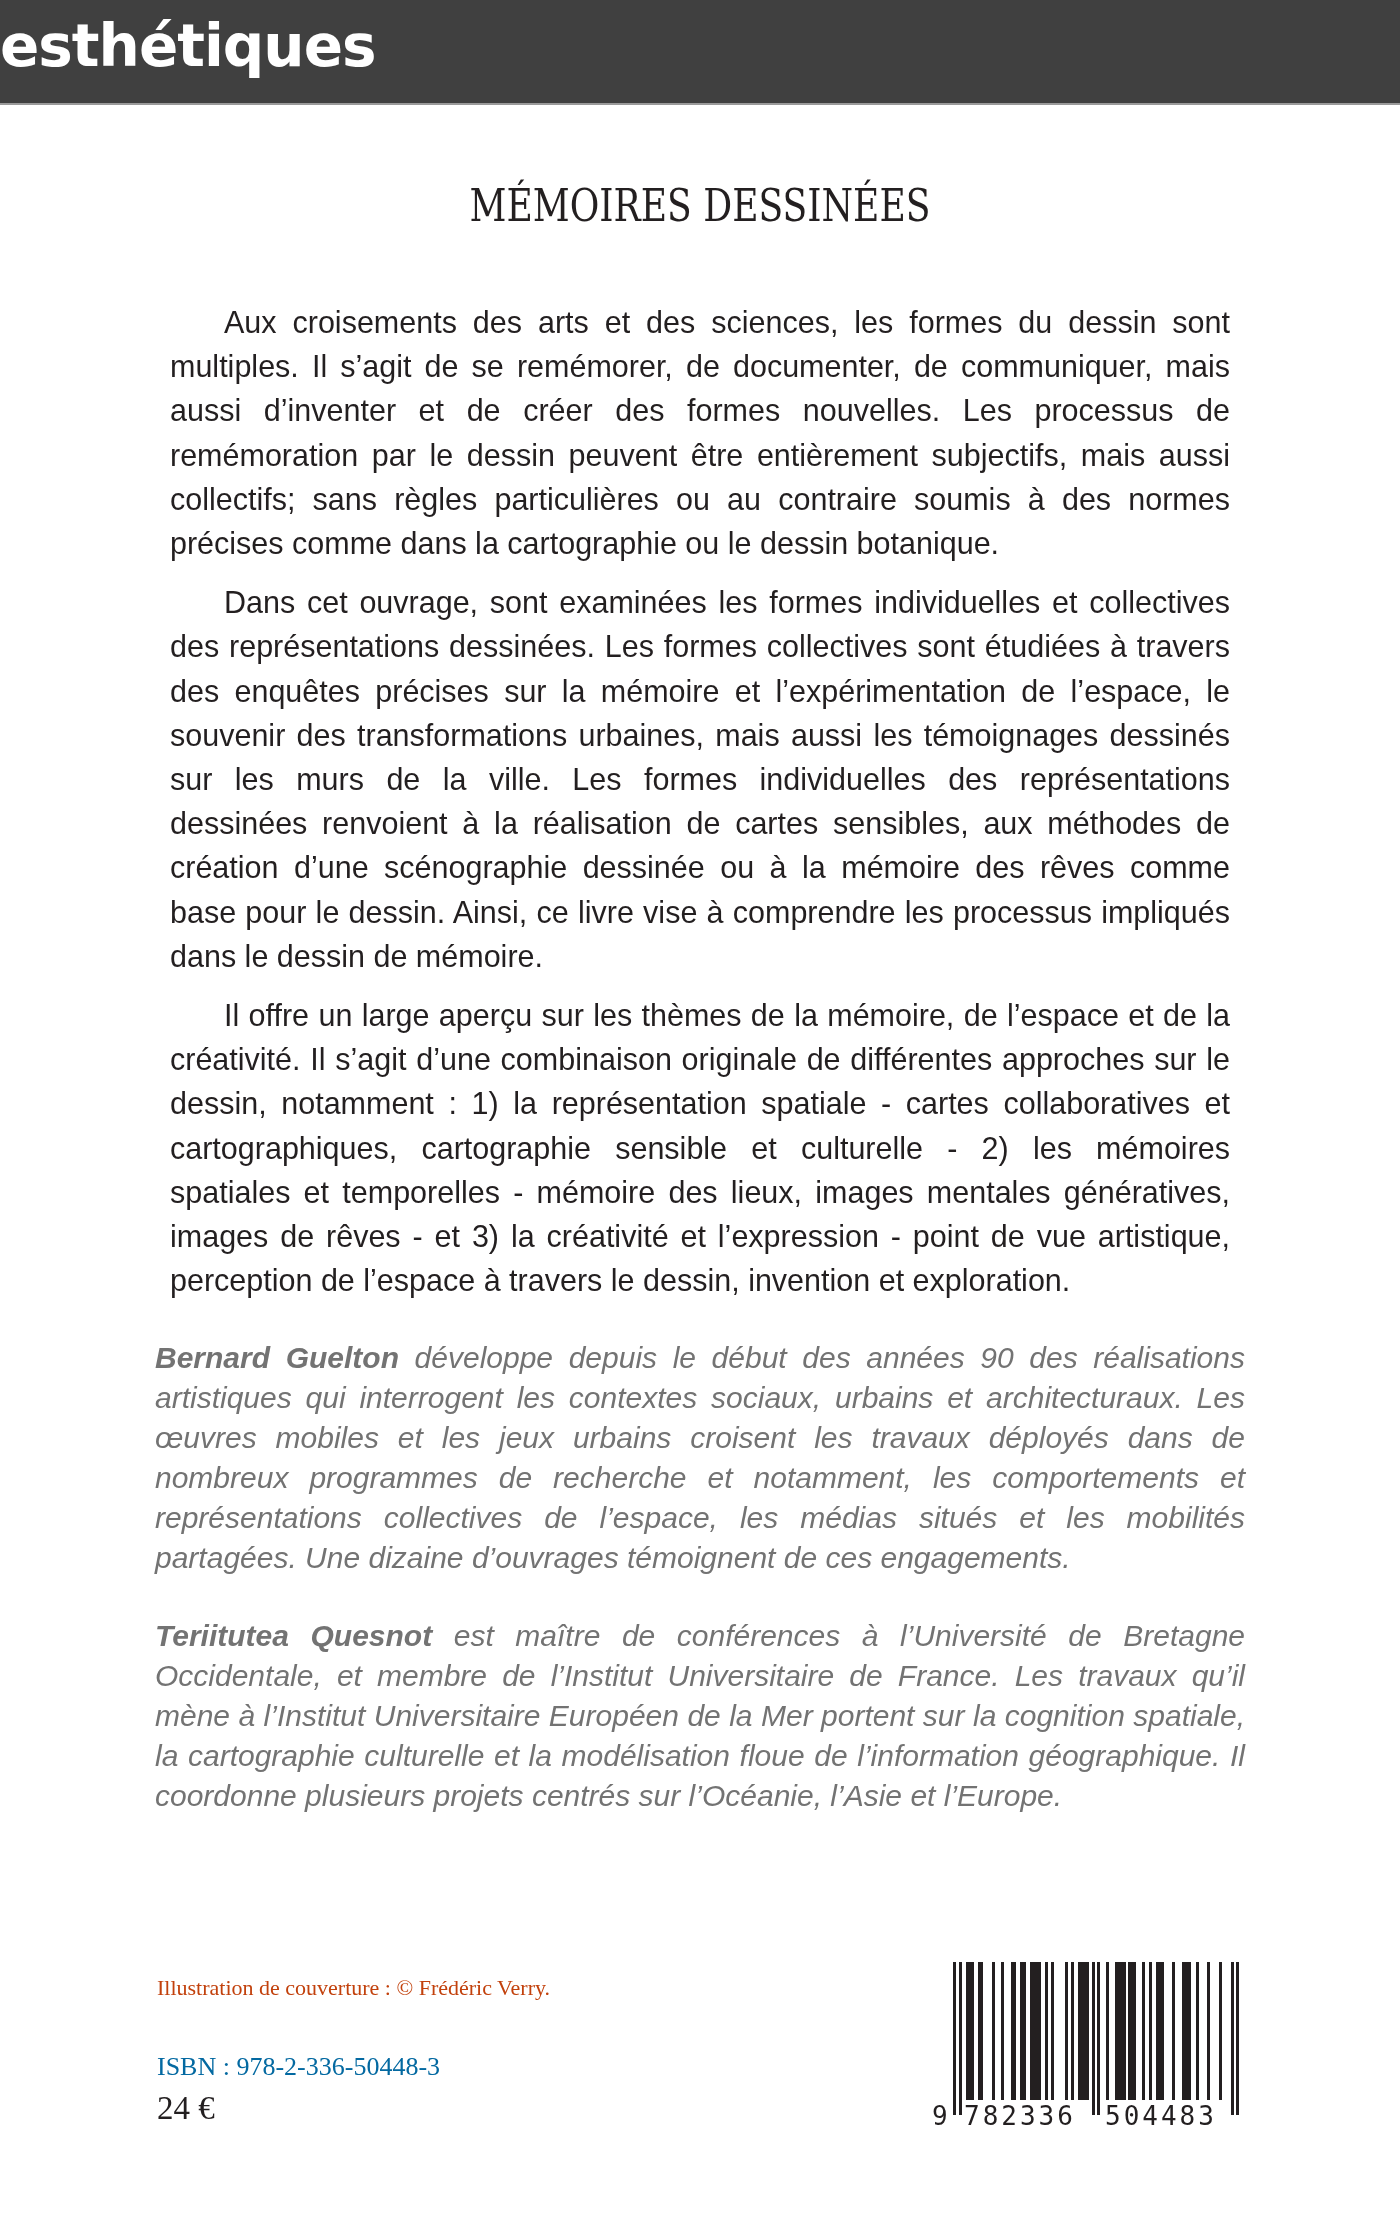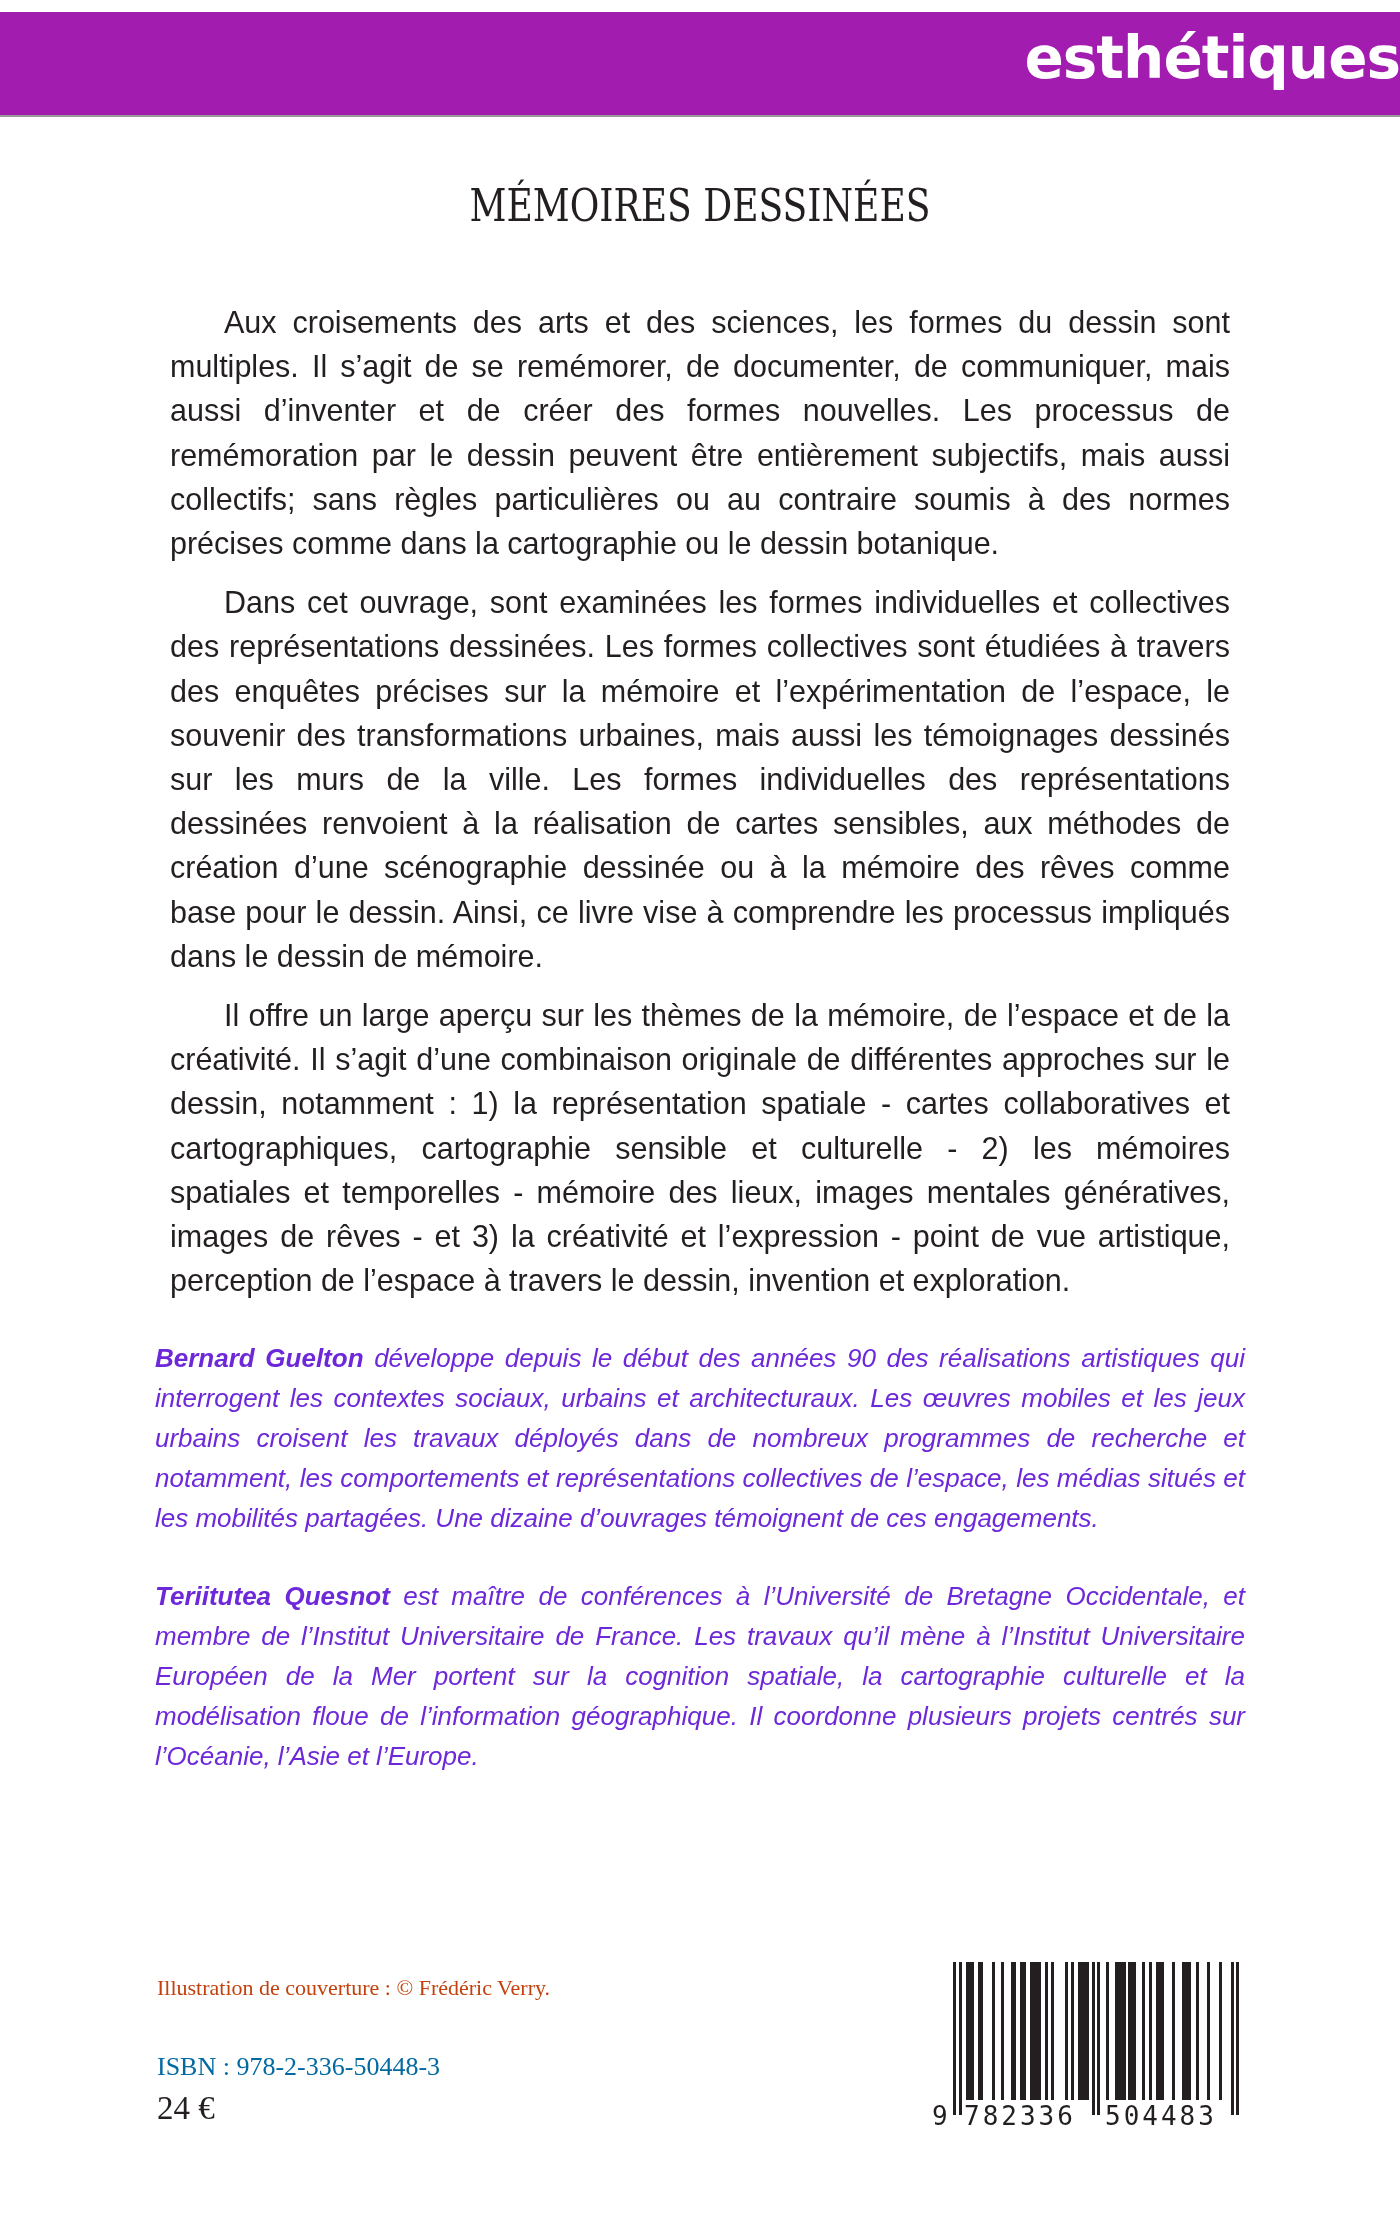--- a/index.html
+++ b/index.html
@@ -1,21 +1,21 @@
 <!DOCTYPE html>
 <html><head>
 <meta charset="utf-8">
 <style>
   html, body { margin: 0; padding: 0; background: #ffffff; }
   body { width: 1400px; height: 2231px; position: relative; overflow: hidden; color: #231f20; }
 
   .series-bar {
-    position: absolute; left: 0; top: 12px; width: 1400px; height: 103px;
-    background: #a21caf; border-bottom: 2px solid #9a9a9a;
-    display: flex; align-items: center; justify-content: flex-end;
+    position: absolute; left: 0; top: 0; width: 1400px; height: 103px;
+    background: #404040; border-bottom: 2px solid #9a9a9a;
+    display: flex; align-items: center; justify-content: flex-start;
   }
   .series-name {
     font-family: "DejaVu Sans", sans-serif; font-weight: bold;
     color: #ffffff; font-size: 58px; letter-spacing: -1px;
     margin-top: -12px;
   }
 
   .book-title {
     position: absolute; left: 0; width: 1400px; top: 180px; text-align: center;
     font-family: "DejaVu Serif", serif; font-size: 44px; letter-spacing: 0px;
@@ -25,21 +25,21 @@
   .summary {
     position: absolute; left: 155px; width: 1090px; top: 285px;
     font-family: "Liberation Sans", sans-serif; font-size: 30.5px; line-height: 44.2px;
     text-align: justify; color: #231f20;
   }
   .summary p { margin: 15px; text-indent: 54px; }
 
   .bios {
     position: absolute; left: 155px; width: 1090px; top: 1338px;
     font-family: "Liberation Sans", sans-serif; font-style: italic;
-    font-size: 26px; line-height: 40px; text-align: justify; color: #6d28d9;
+    font-size: 30px; line-height: 40px; text-align: justify; color: #737373;
   }
   .bios p { margin: 0 0 38px 0; }
   .bios .author { font-style: italic; font-weight: bold; }
 
   .credit {
     position: absolute; left: 157px; top: 1975px;
     font-family: "Liberation Serif", serif; font-size: 22px; color: #c2410c;
   }
   .isbn {
     position: absolute; left: 157px; top: 2052px;

